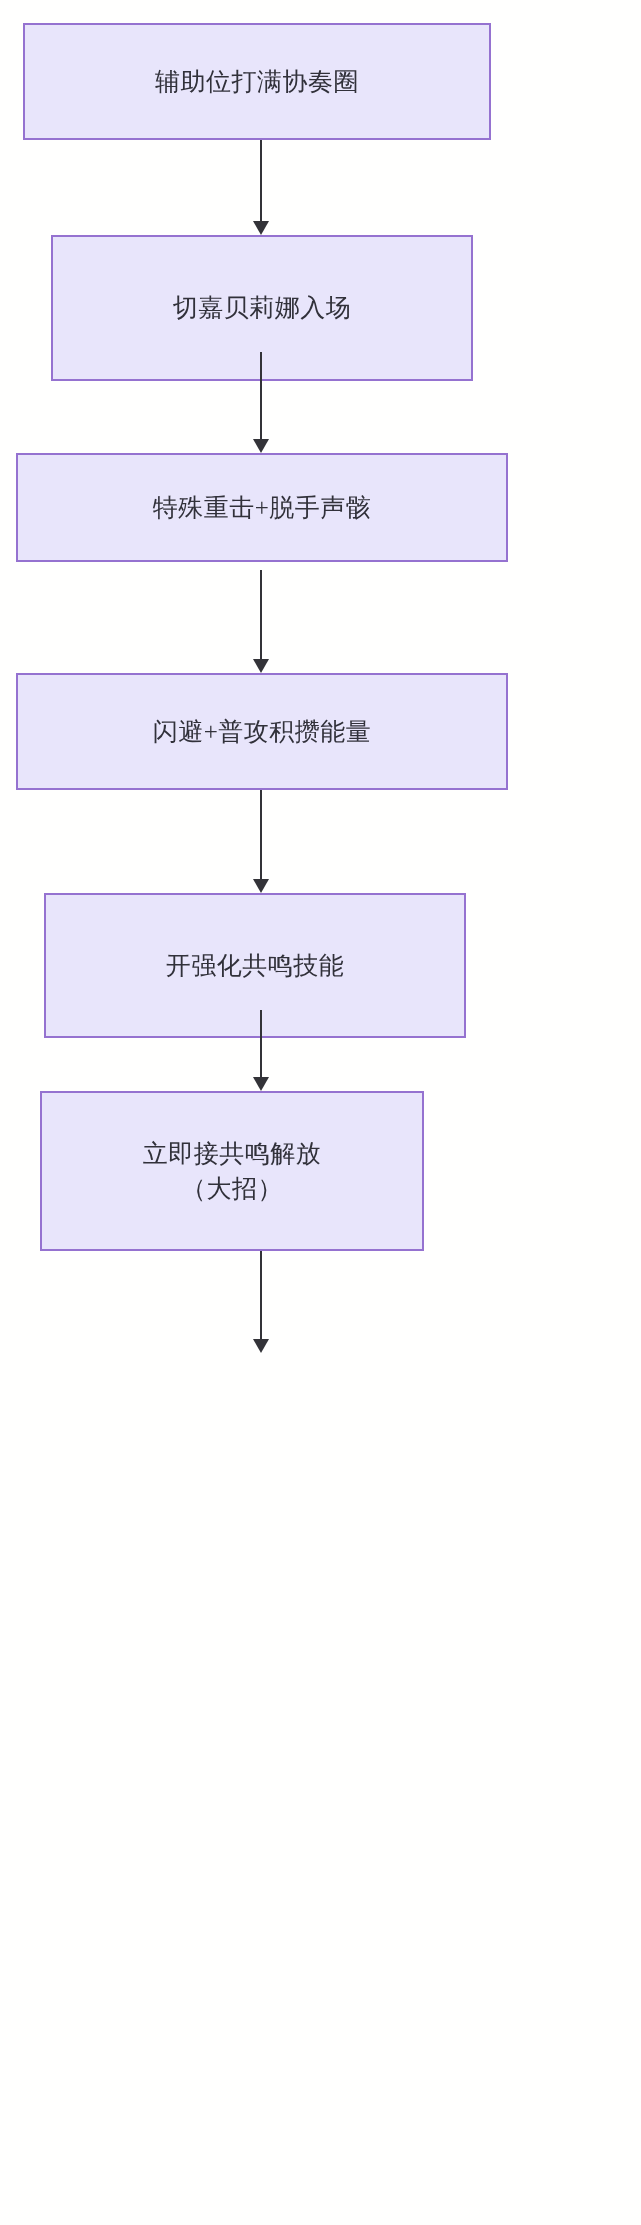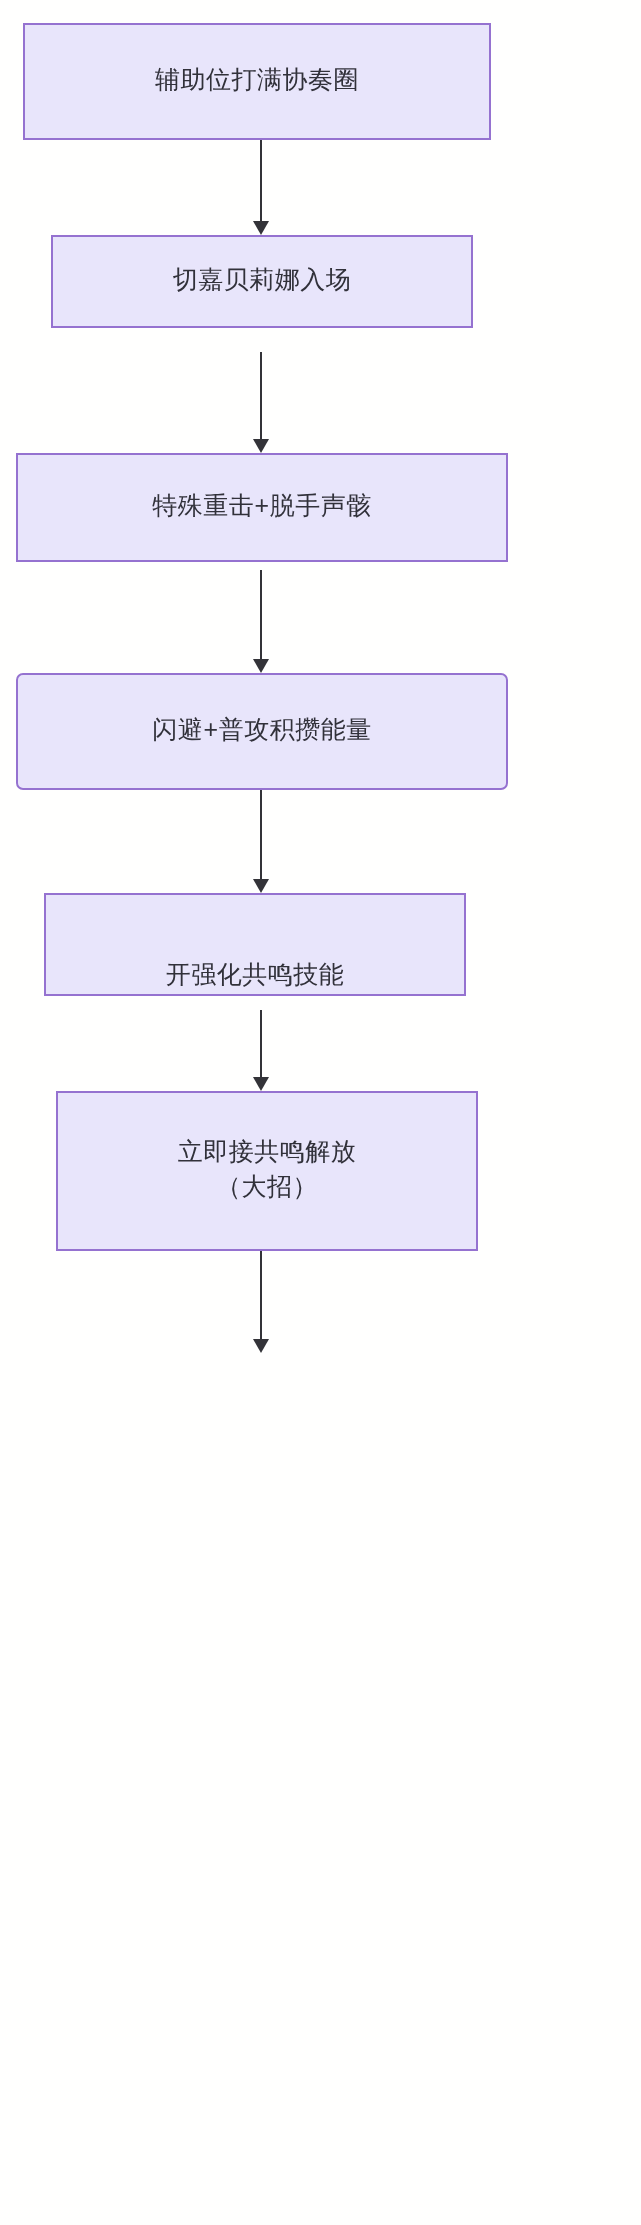--- a/index.html
+++ b/index.html
@@ -25,21 +25,21 @@
     display: flex;
     flex-direction: column;
     align-items: center;
     justify-content: center;
     color: #31313a;
     font-size: 25px;
     line-height: 1.42;
     letter-spacing: 0.5px;
     text-align: center;
     white-space: pre;
-    font-family: Liberation Mono, monospace;
+    font-family: Liberation Serif, serif;
   }
   .node-line {
     display: block;
   }
   .flow-arrow {
     position: absolute;
     width: 0;
   }
   .flow-arrow .arrow-shaft {
     position: absolute;
@@ -65,57 +65,57 @@
 
   <div class="flow-node" style="left:23px; top:23px; width:468px; height:117px;">
     <span class="node-line">辅助位打满协奏圈</span>
   </div>
 
   <div class="flow-arrow" style="left:261px; top:140px; height:95px;">
     <div class="arrow-shaft" style="height:81px;"></div>
     <div class="arrow-head" style="top:81px;"></div>
   </div>
 
-  <div class="flow-node" style="left:51px; top:235px; width:422px; height:93px;">
+  <div class="flow-node" style="left:51px; top:235px; width:422px; height:146px;">
     <span class="node-line">切嘉贝莉娜入场</span>
   </div>
 
   <div class="flow-arrow" style="left:261px; top:352px; height:101px;">
     <div class="arrow-shaft" style="height:87px;"></div>
     <div class="arrow-head" style="top:87px;"></div>
   </div>
 
   <div class="flow-node" style="left:16px; top:453px; width:492px; height:109px;">
     <span class="node-line">特殊重击+脱手声骸</span>
   </div>
 
   <div class="flow-arrow" style="left:261px; top:570px; height:103px;">
     <div class="arrow-shaft" style="height:89px;"></div>
     <div class="arrow-head" style="top:89px;"></div>
   </div>
 
-  <div class="flow-node" style="left:16px; top:673px; width:492px; height:117px;border-radius:7px;">
+  <div class="flow-node" style="left:16px; top:673px; width:492px; height:117px;">
     <span class="node-line">闪避+普攻积攒能量</span>
   </div>
 
   <div class="flow-arrow" style="left:261px; top:790px; height:103px;">
     <div class="arrow-shaft" style="height:89px;"></div>
     <div class="arrow-head" style="top:89px;"></div>
   </div>
 
-  <div class="flow-node" style="left:44px; top:893px; width:422px; height:103px;justify-content:flex-end;">
+  <div class="flow-node" style="left:44px; top:893px; width:422px; height:145px;">
     <span class="node-line">开强化共鸣技能</span>
   </div>
 
   <div class="flow-arrow" style="left:261px; top:1010px; height:81px;">
     <div class="arrow-shaft" style="height:67px;"></div>
     <div class="arrow-head" style="top:67px;"></div>
   </div>
 
-  <div class="flow-node" style="left:56px; top:1091px; width:422px; height:160px;">
+  <div class="flow-node" style="left:40px; top:1091px; width:384px; height:160px;">
     <span class="node-line">立即接共鸣解放</span>
     <span class="node-line">（大招）</span>
   </div>
 
   <div class="flow-arrow" style="left:261px; top:1251px; height:102px;">
     <div class="arrow-shaft" style="height:88px;"></div>
     <div class="arrow-head" style="top:88px;"></div>
   </div>
 
 

